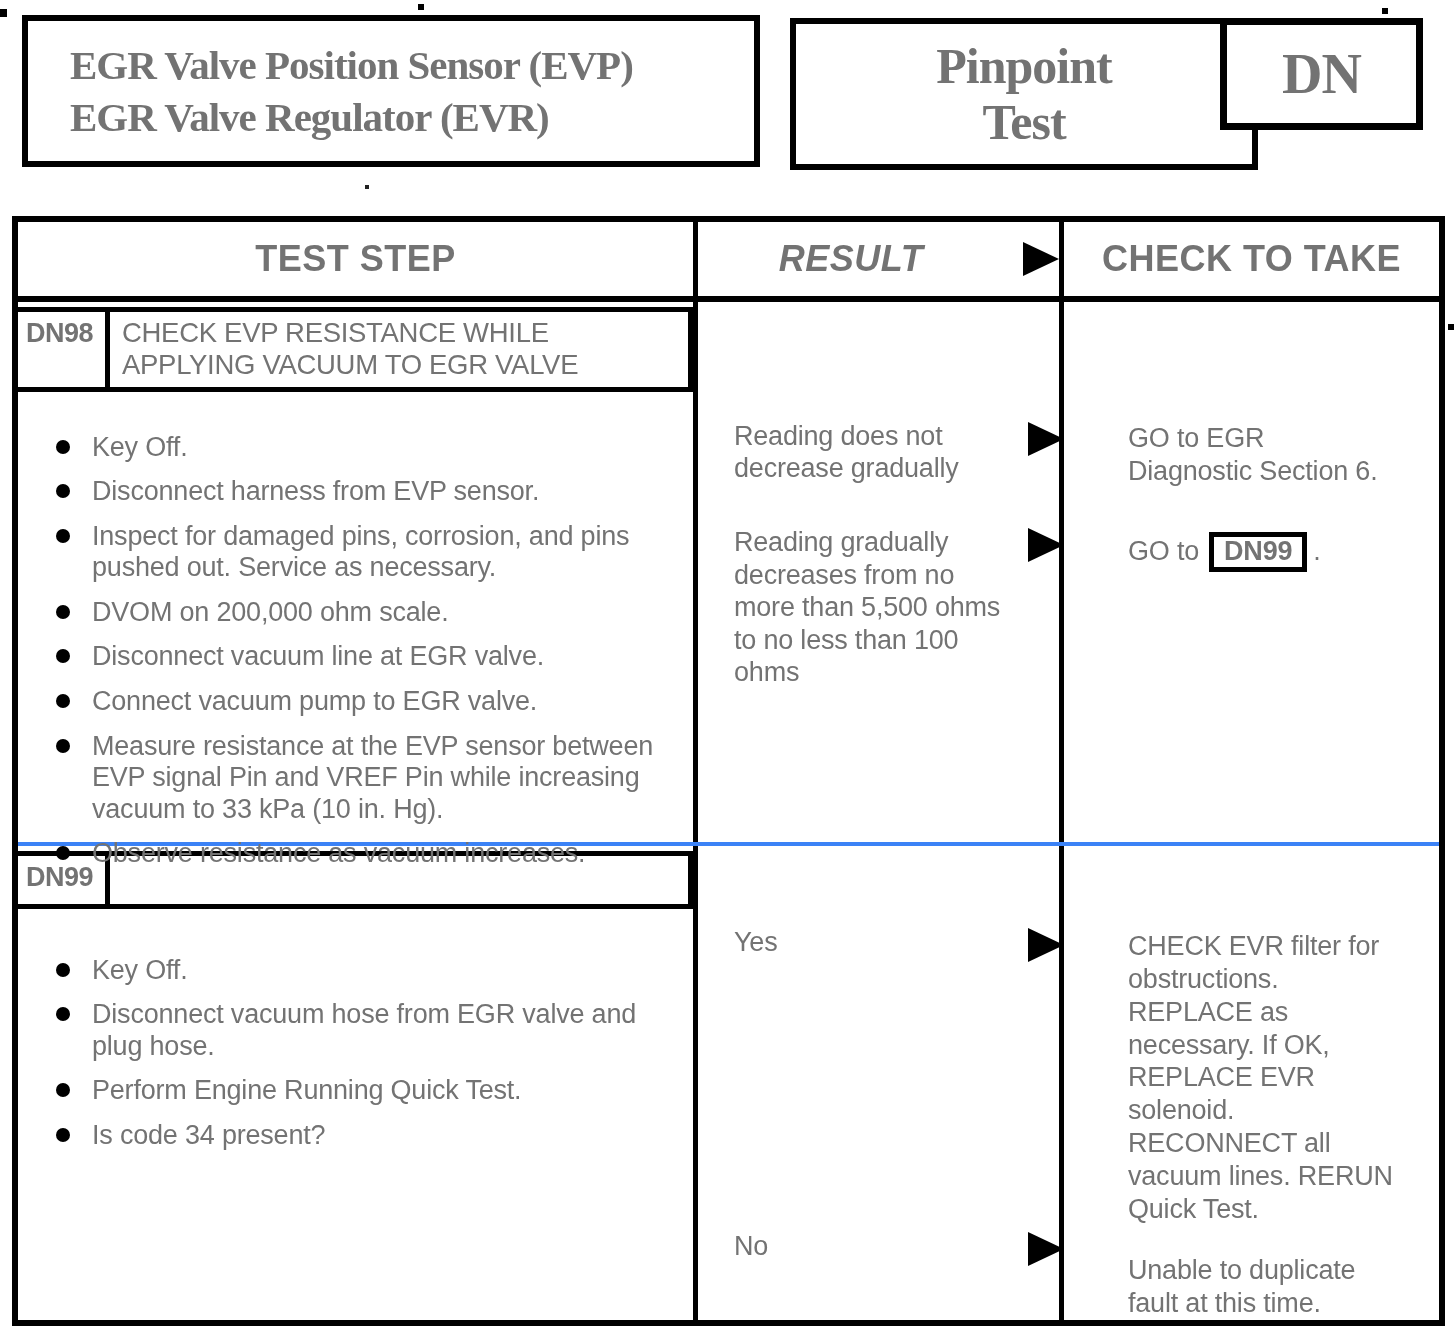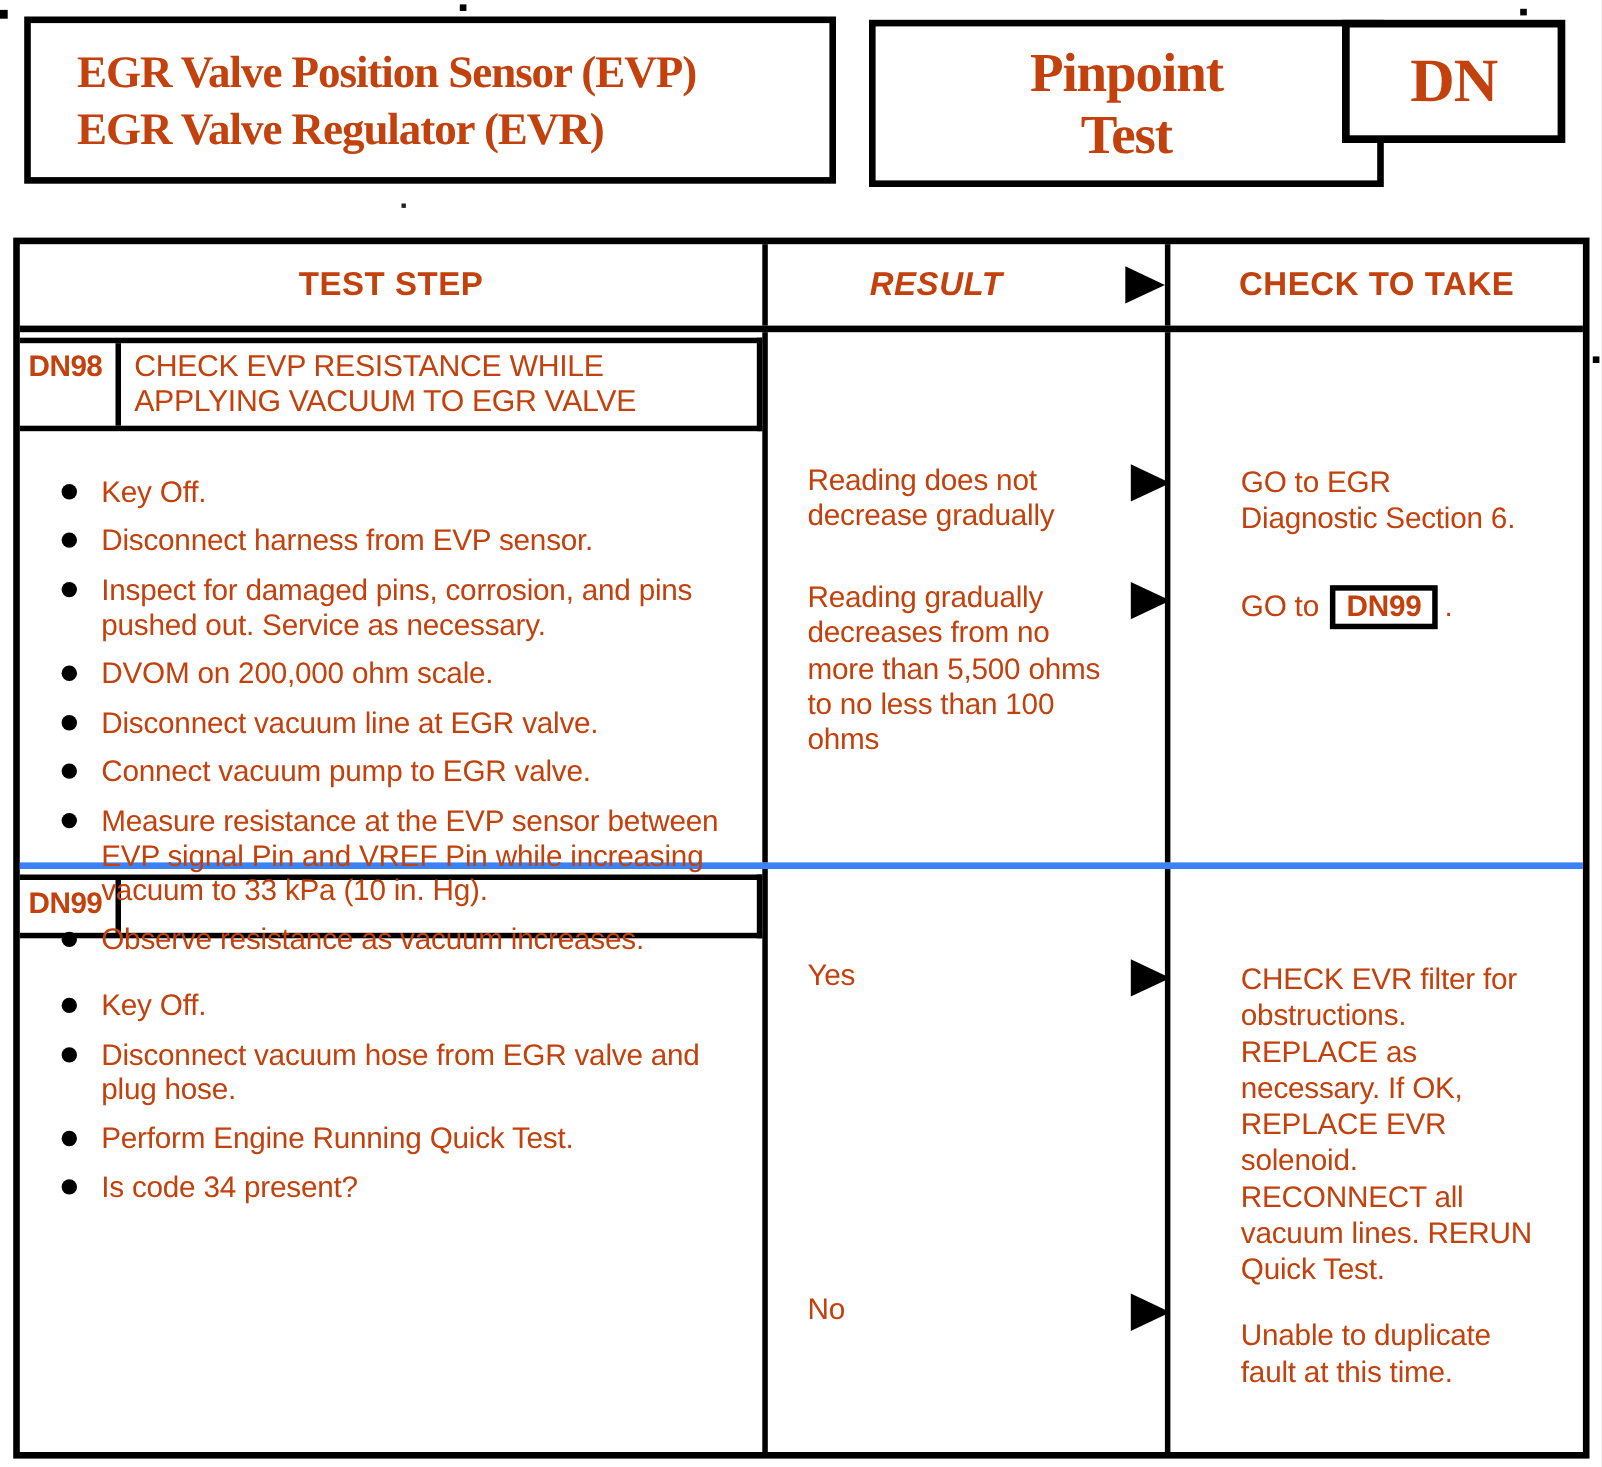--- a/index.html
+++ b/index.html
@@ -1,19 +1,19 @@
 <!DOCTYPE html>
 <html><head>
 <meta charset="utf-8">
 <style>
   * { margin:0; padding:0; box-sizing:border-box; }
   html,body { background:#e8e8e8; }
   .page {
     position:relative; width:1456px; height:1334px;
-    background:#ffffff; color:#c2410c; overflow:hidden;
+    background:#ffffff; color:#737373; overflow:hidden;
     font-family:"Liberation Sans", sans-serif;
   }
 
   
   .speckles{
     position:absolute; left:0; top:0; width:2px; height:2px; background:transparent;
     box-shadow:
       420px 6px 0 2px #000, 563px 74px 0 1px #111, 737px 92px 0 1px #111,
       1098px 34px 0 1px #000, 1384px 10px 0 2px #000, 366px 186px 0 1px #222,
       610px 232px 0 1px #111, 930px 312px 0 1px #222, 1396px 340px 0 1px #111,
@@ -38,32 +38,32 @@
   
   .ptable{
     position:absolute; left:12px; top:216px; width:1433px; height:1110px;
     border:6px solid #000; display:flex; flex-direction:column; background:#fff;
   }
   .row{ display:flex; }
   .c1{ width:680px; border-right:5px solid #000; }
   .c2{ width:366px; border-right:5px solid #000; position:relative; }
   .c3{ flex:1; }
 
-  .thead{ height:80px; border-bottom:6px solid #000; font-weight:bold; font-size:30px; letter-spacing:0.5px; }
+  .thead{ height:80px; border-bottom:6px solid #000; font-weight:bold; font-size:36px; letter-spacing:0.5px; }
   .thead > div{ display:flex; align-items:center; justify-content:center; }
   .thead .c2{ padding-right:55px;font-style:italic; }
 
   .arrow{
     width:0; height:0; border-top:17px solid transparent; border-bottom:17px solid transparent;
     border-left:36px solid #000; display:block;
   }
   .th-arrow{ position:absolute; right:0px; top:50%; transform:translateY(-50%); }
 
   .section{ font-size:27px; }
-  .s98{ height:488px; border-bottom:6px solid #3b82f6; }
+  .s98{ height:544px; border-bottom:4px solid #3b82f6; }
   .s99{ flex:1; }
 
   
   .step-header{ display:flex; margin-top:5px; border:5px solid #000; border-left:none; min-height:74px; }
   .s99 .step-header{ min-height:58px; }
   .step-id{
     width:92px; flex:0 0 92px; border-right:5px solid #000;
     font-weight:bold; font-size:27px; padding:6px 0 0 8px; letter-spacing:-0.5px;
   }
   .step-title{ flex:1; font-size:27.5px; line-height:1.18; padding:5px 6px 5px 12px; letter-spacing:-0.3px; }

